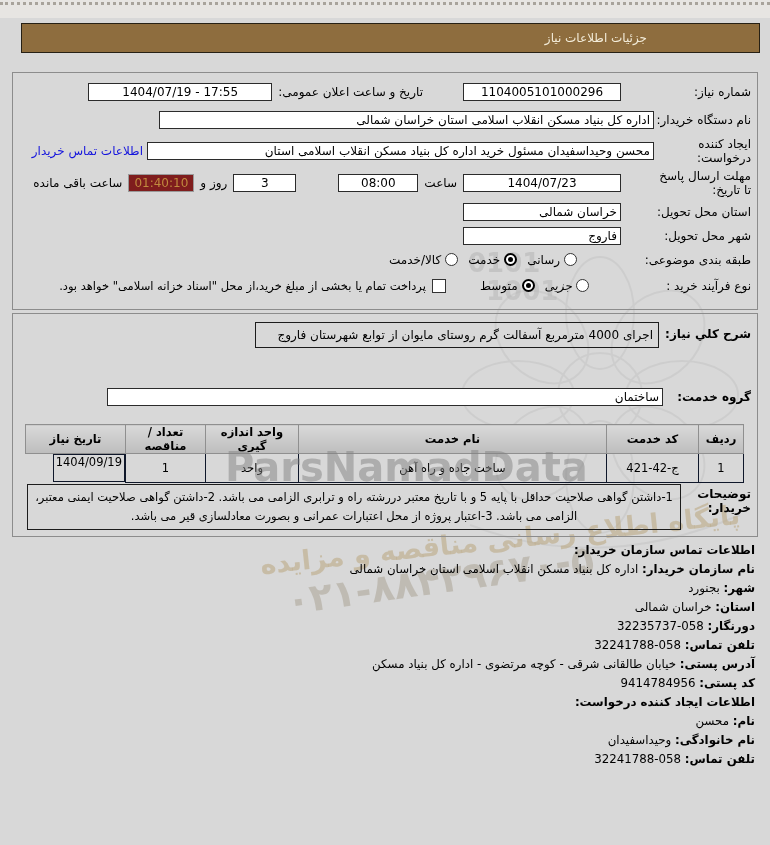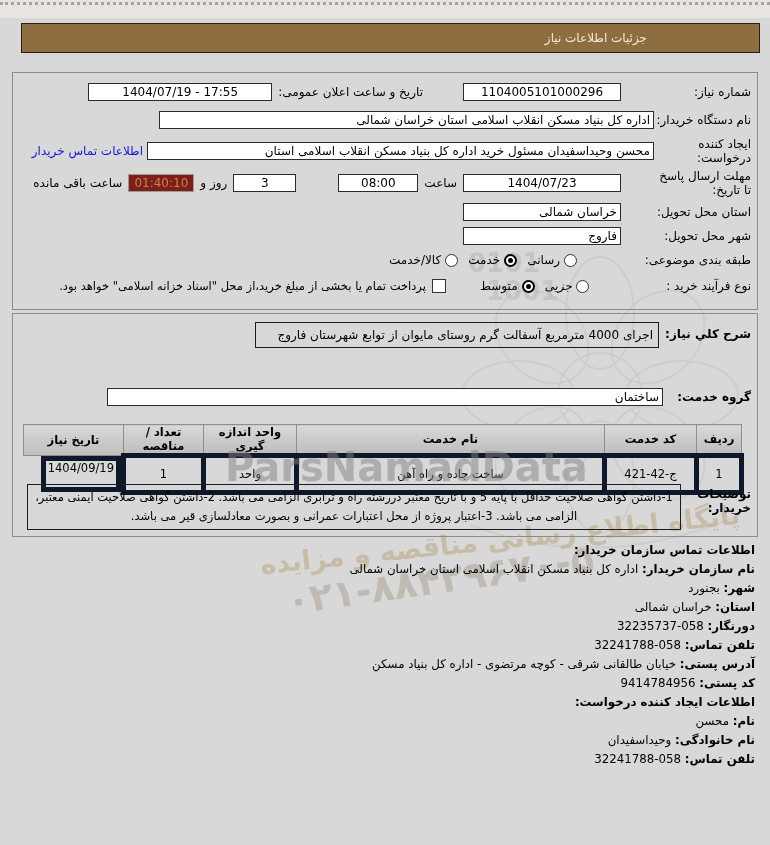--- a/index.html
+++ b/index.html
@@ -32,30 +32,30 @@
   .countdown{
     width:64px;height:16px;border:1px solid #9a9a9a;background:#7f1d1d;color:#c08a3e;
     text-align:center;direction:ltr;font-size:12px;line-height:16px;
   }
   .inlbl{margin:0 6px;white-space:nowrap;}
   .link{color:#1414dd;cursor:pointer;white-space:nowrap;margin-right:4px;}
   .radio{display:inline-block;width:11px;height:11px;border:1px solid #333;border-radius:50%;background:#fff;position:relative;flex-shrink:0;}
   .radio.checked{border:2px solid #000;width:9px;height:9px;}
   .radio.checked::after{content:"";position:absolute;top:2px;left:2px;width:5px;height:5px;border-radius:50%;background:#000;}
   .checkbox{display:inline-block;width:12px;height:12px;border:1px solid #333;background:#fff;flex-shrink:0;}
-  .pair{display:flex;direction:rtl;align-items:center;margin-left:10px;}
+  .pair{display:flex;direction:rtl;margin-left:10px;}
   .pair .rlabel{margin-right:4px;white-space:nowrap;}
   .descbox{border:1px solid #1c1c1c;height:24px;line-height:24px;padding:0 5px;text-align:right;flex:0 0 auto;}
   .notesbox{border:1px solid #1c1c1c;padding:3px 6px;text-align:center;line-height:19px;font-size:11.5px;}
   table.svc{border-collapse:collapse;direction:rtl;table-layout:fixed;}
   table.svc th{
     background:linear-gradient(#d9d9d9,#bdbdbd);border:1px solid #8f8f8f;
     font-weight:bold;font-size:11.5px;height:26px;padding:0 2px;
   }
-  table.svc td{border:5px solid #0f172a;height:26px;text-align:center;font-size:11.5px;padding:0 2px;}
+  table.svc td{border:1px solid #0f172a;height:26px;text-align:center;font-size:11.5px;padding:0 2px;}
   .c0{width:45px;}.c1{width:92px;}.c2{width:308px;}.c3{width:93px;}.c4{width:80px;}.c5{width:100px;}
   .ltr{direction:ltr;unicode-bidi:embed;display:inline-block;}
   .force-ltr{direction:ltr;unicode-bidi:bidi-override;}
   .contact{position:absolute;right:15px;top:541px;text-align:right;line-height:19px;font-size:11.8px;}
   .cline .clabel{font-weight:bold;}
   
   .wm{position:absolute;pointer-events:none;}
   #wm-flower{top:225px;right:0;z-index:0;opacity:.5;}
   #wm-digits1{top:248px;left:468px;font-size:26px;font-weight:bold;color:#b5b5b5;opacity:.55;z-index:0;}
   #wm-digits2{top:276px;left:486px;font-size:26px;font-weight:bold;color:#b5b5b5;opacity:.5;z-index:0;}

